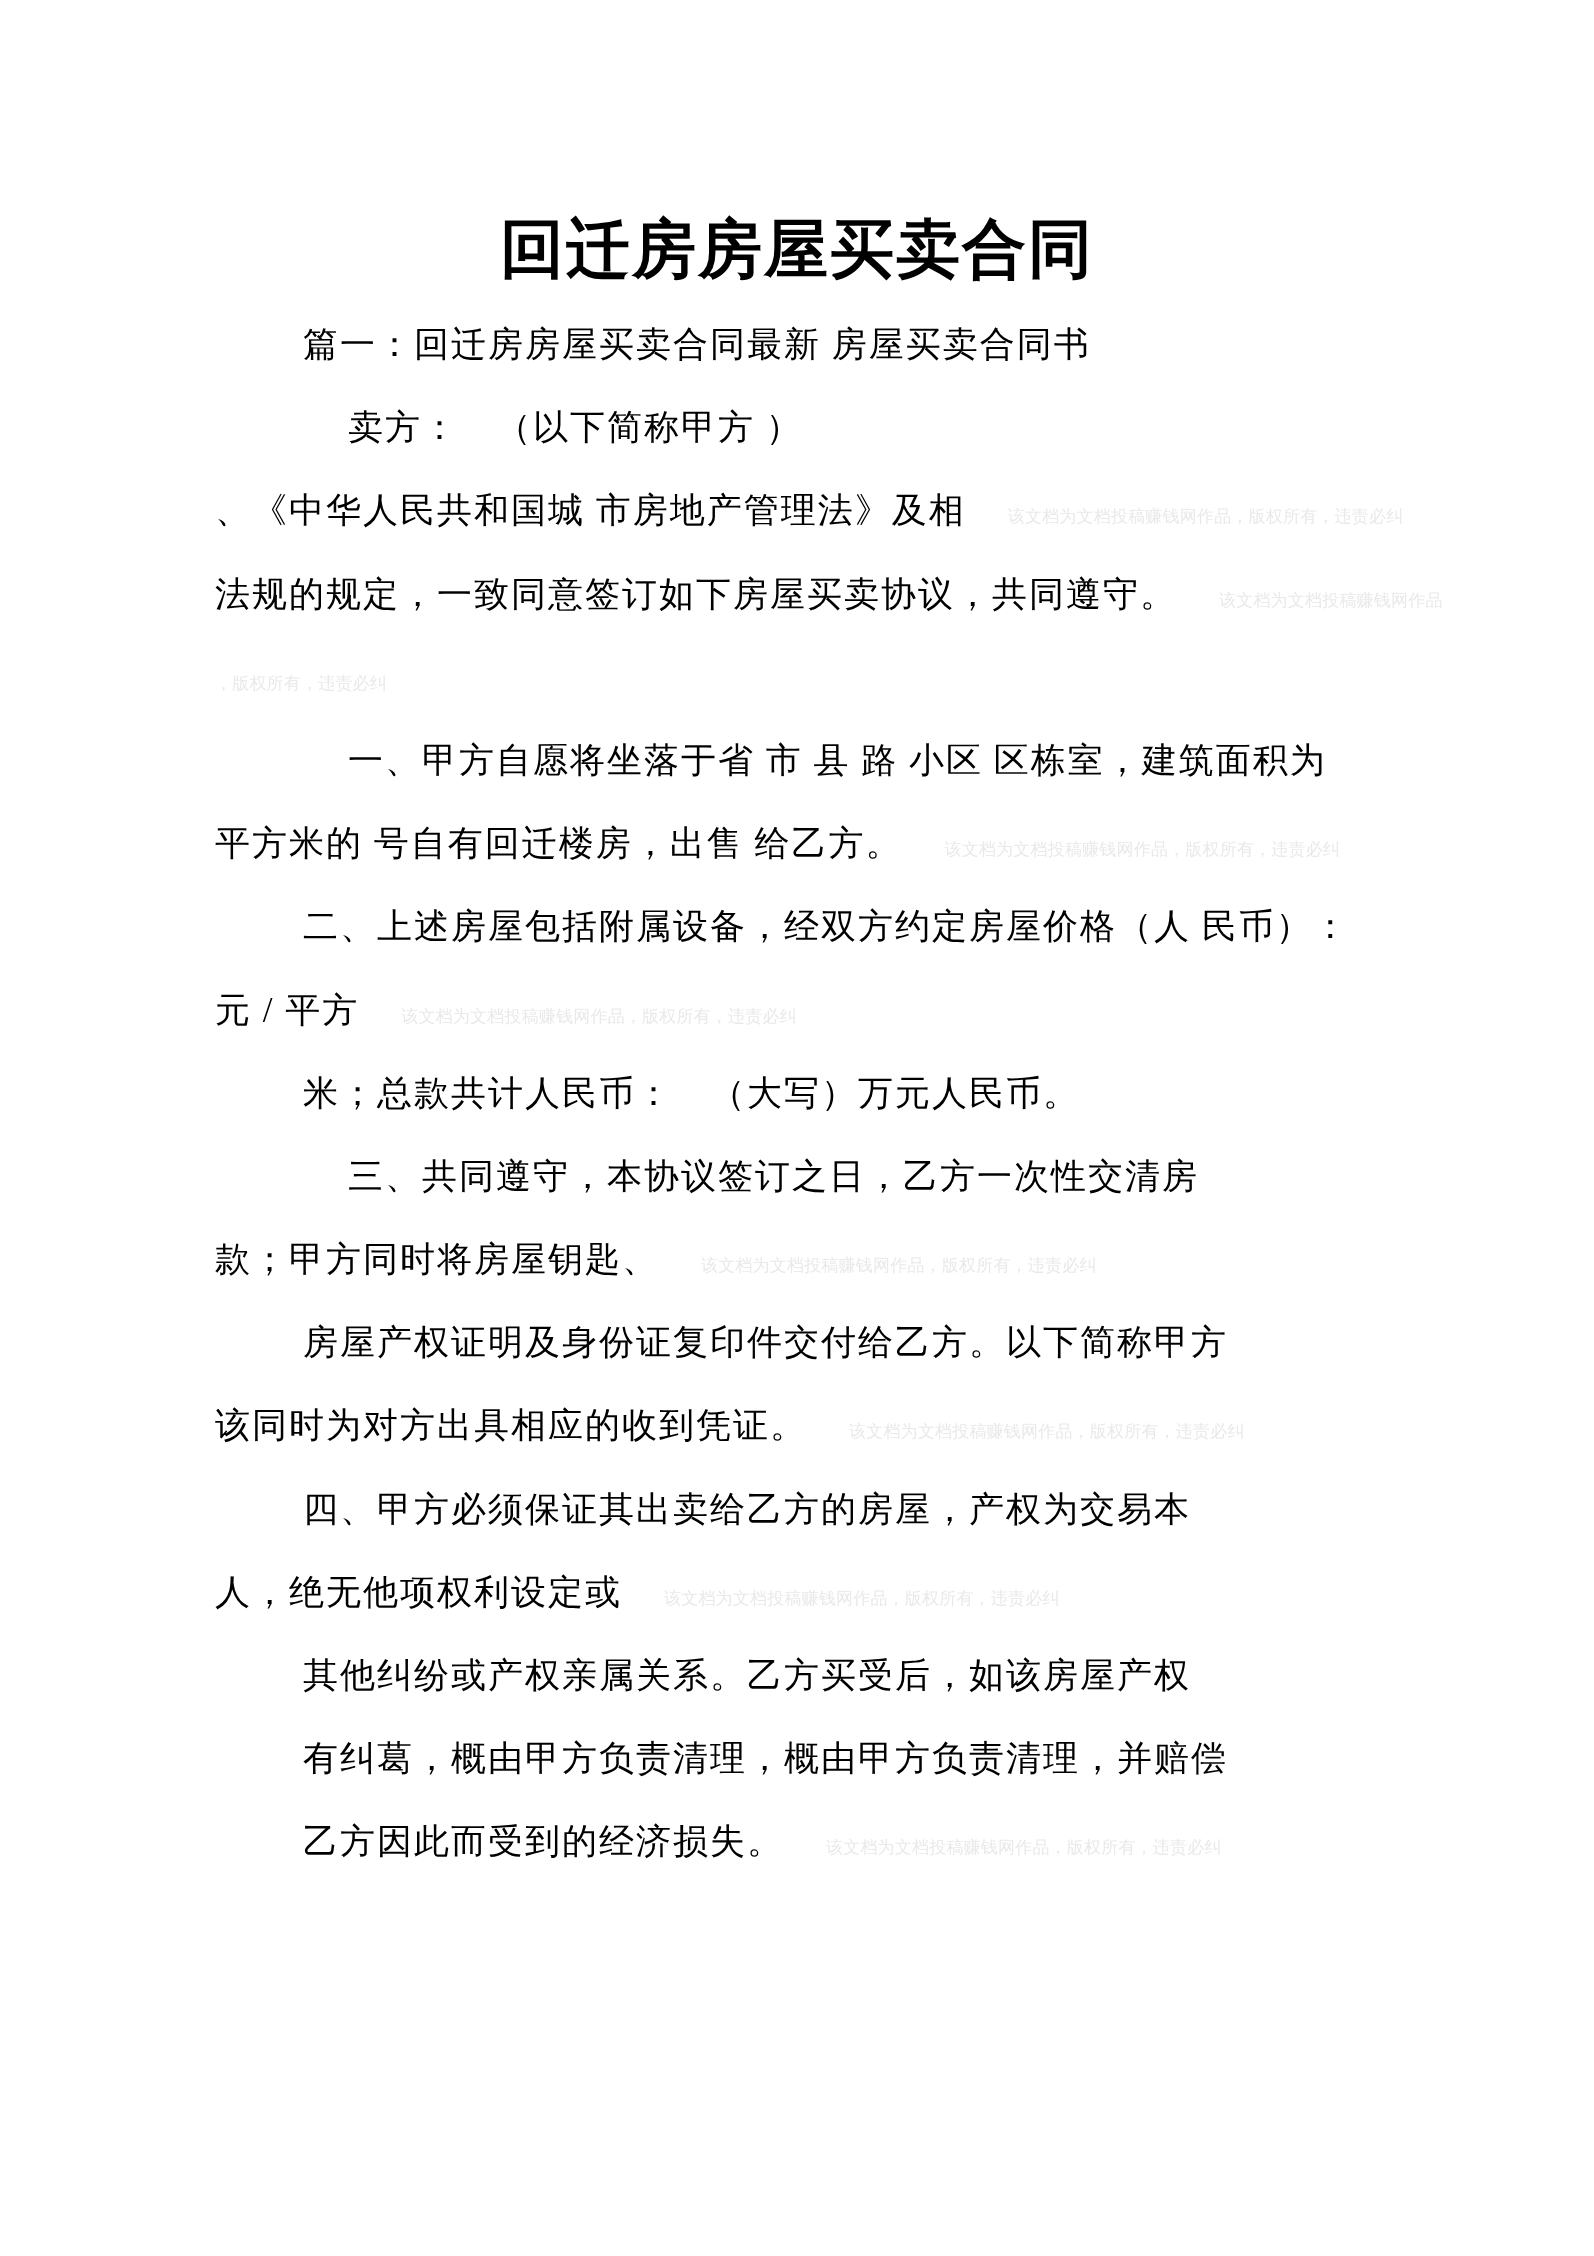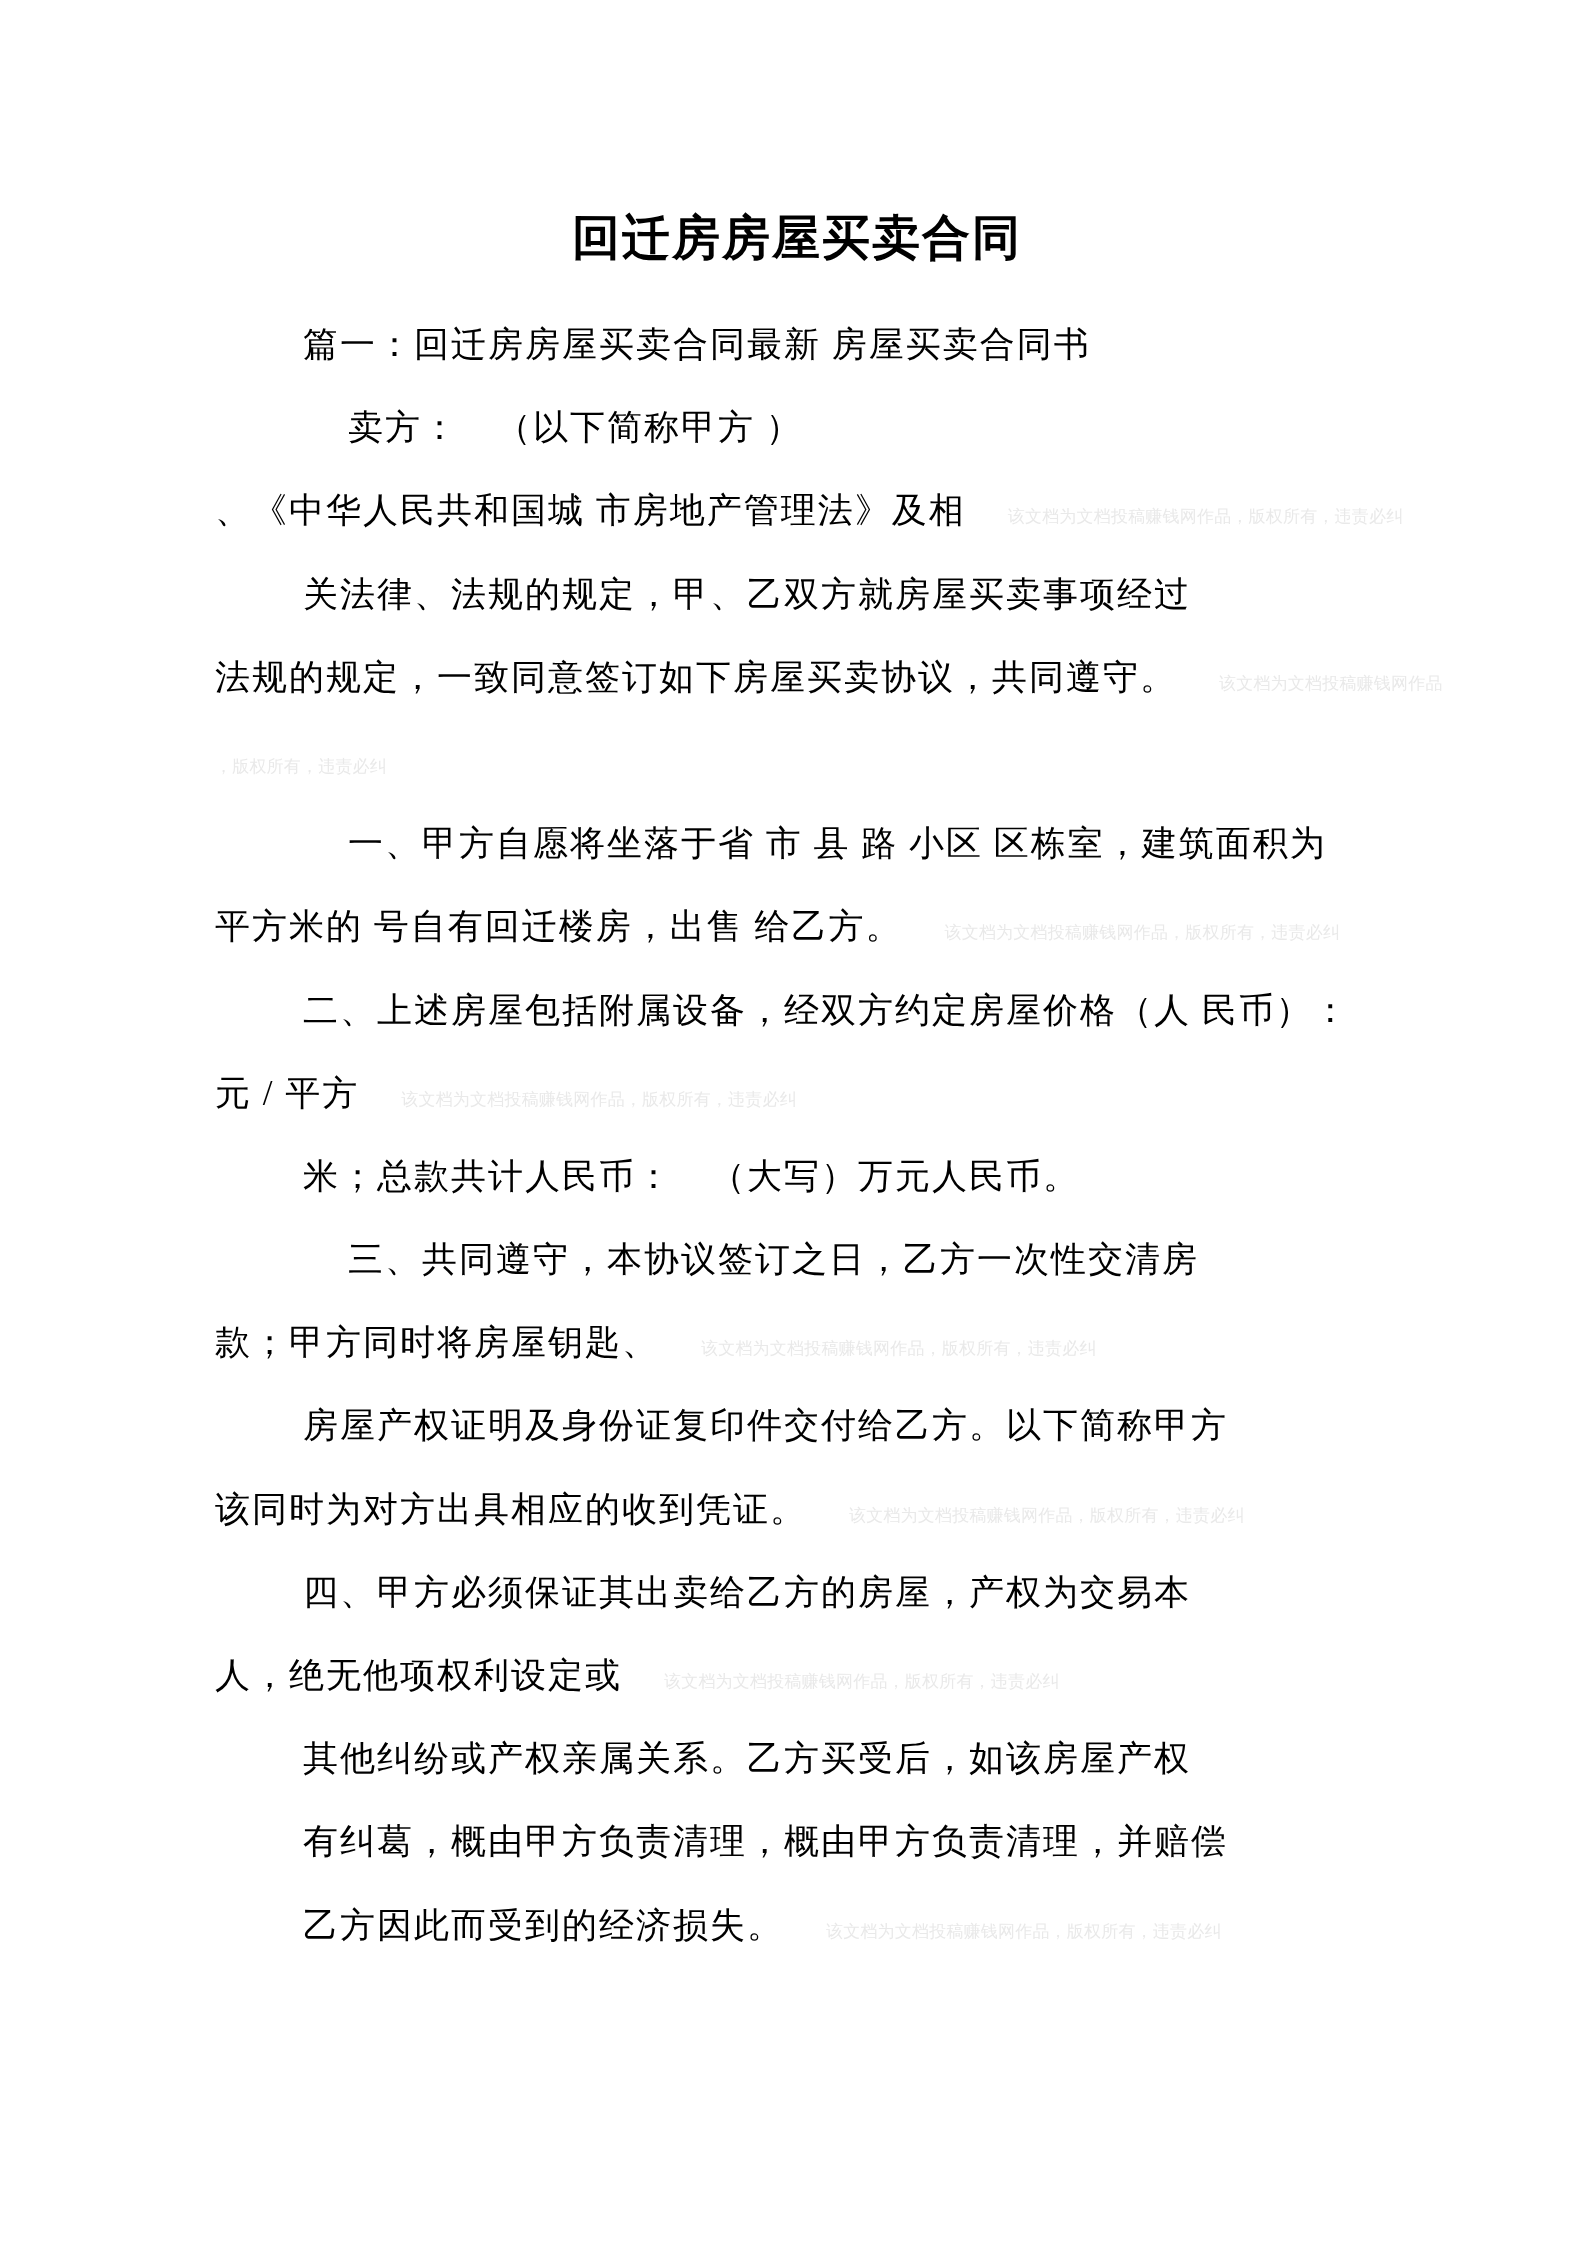--- a/index.html
+++ b/index.html
@@ -17,21 +17,21 @@
   }
   .doc-title {
     position: absolute;
     top: 206px;
     left: 0;
     width: 100%;
     margin: 0;
     text-align: center;
     font-family: "Liberation Sans", "DejaVu Sans", sans-serif;
     font-weight: 700;
-    font-size: 48px;
+    font-size: 64px;
     letter-spacing: 2px;
     color: var(--text-color, #000000);
     white-space: nowrap;
   }
   .doc-body {
     position: absolute;
     top: 322px;
     left: 215px;
     right: 120px;
   }
@@ -58,21 +58,20 @@
 </style>
 </head>
 <body>
 
 <div class="page">
   <h1 class="doc-title">回迁房房屋买卖合同</h1>
   <div class="doc-body">
       <div class="line i1"><span class="line-text">篇一：回迁房房屋买卖合同最新 房屋买卖合同书</span></div>
       <div class="line i2"><span class="line-text">卖方：　（以下简称甲方 ）</span></div>
       <div class="line i0"><span class="line-text">、《中华人民共和国城 市房地产管理法》及相</span><span class="wm">该文档为文档投稿赚钱网作品，版权所有，违责必纠</span></div>
-      <div class="line i1"><span class="line-text">关法律、法规的规定，甲、乙双方就房屋买卖事项经过</span></div>
       <div class="line i0"><span class="line-text">法规的规定，一致同意签订如下房屋买卖协议，共同遵守。</span><span class="wm">该文档为文档投稿赚钱网作品</span></div>
       <div class="line i0"><span class="line-text"></span><span class="wm">，版权所有，违责必纠</span></div>
       <div class="line i2"><span class="line-text">一、甲方自愿将坐落于省 市 县 路 小区 区栋室，建筑面积为</span></div>
       <div class="line i0"><span class="line-text">平方米的 号自有回迁楼房，出售 给乙方。</span><span class="wm">该文档为文档投稿赚钱网作品，版权所有，违责必纠</span></div>
       <div class="line i1"><span class="line-text">二、上述房屋包括附属设备，经双方约定房屋价格（人 民币）：</span></div>
       <div class="line i0"><span class="line-text">元 / 平方</span><span class="wm">该文档为文档投稿赚钱网作品，版权所有，违责必纠</span></div>
       <div class="line i1"><span class="line-text">米；总款共计人民币：　（大写）万元人民币。</span></div>
       <div class="line i2"><span class="line-text">三、共同遵守，本协议签订之日，乙方一次性交清房</span></div>
       <div class="line i0"><span class="line-text">款；甲方同时将房屋钥匙、</span><span class="wm">该文档为文档投稿赚钱网作品，版权所有，违责必纠</span></div>
       <div class="line i1"><span class="line-text">房屋产权证明及身份证复印件交付给乙方。以下简称甲方</span></div>

